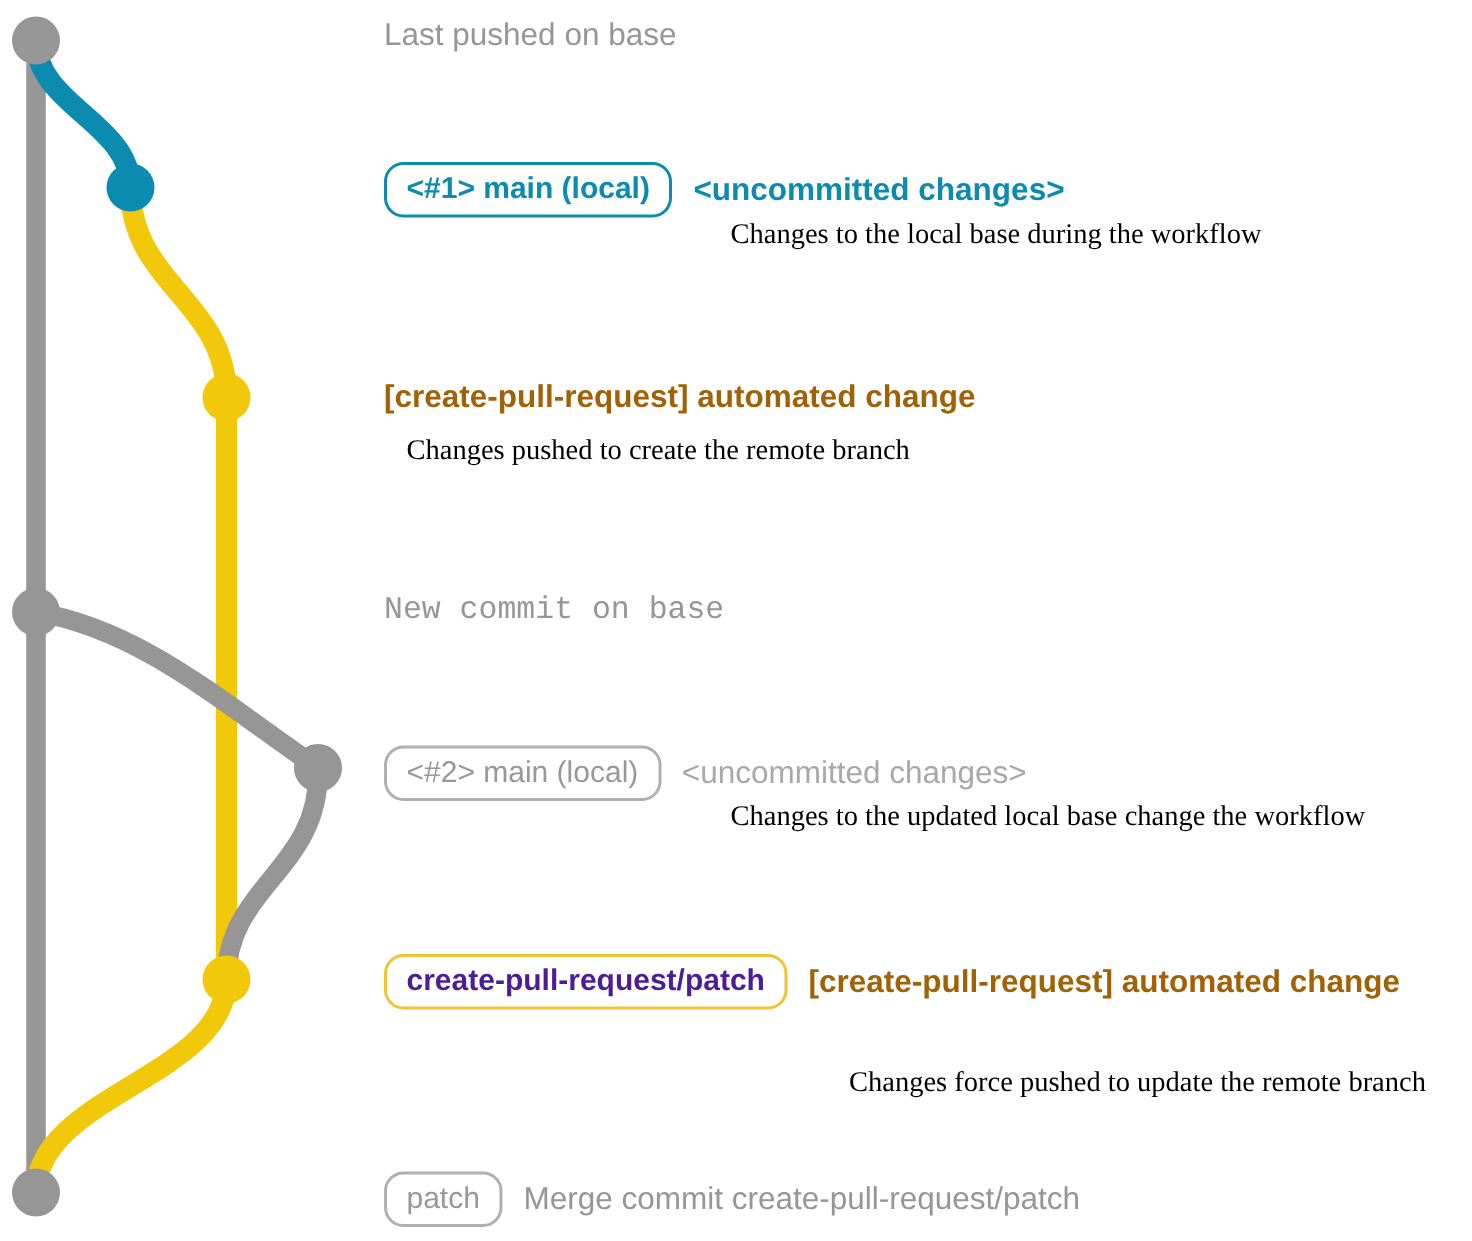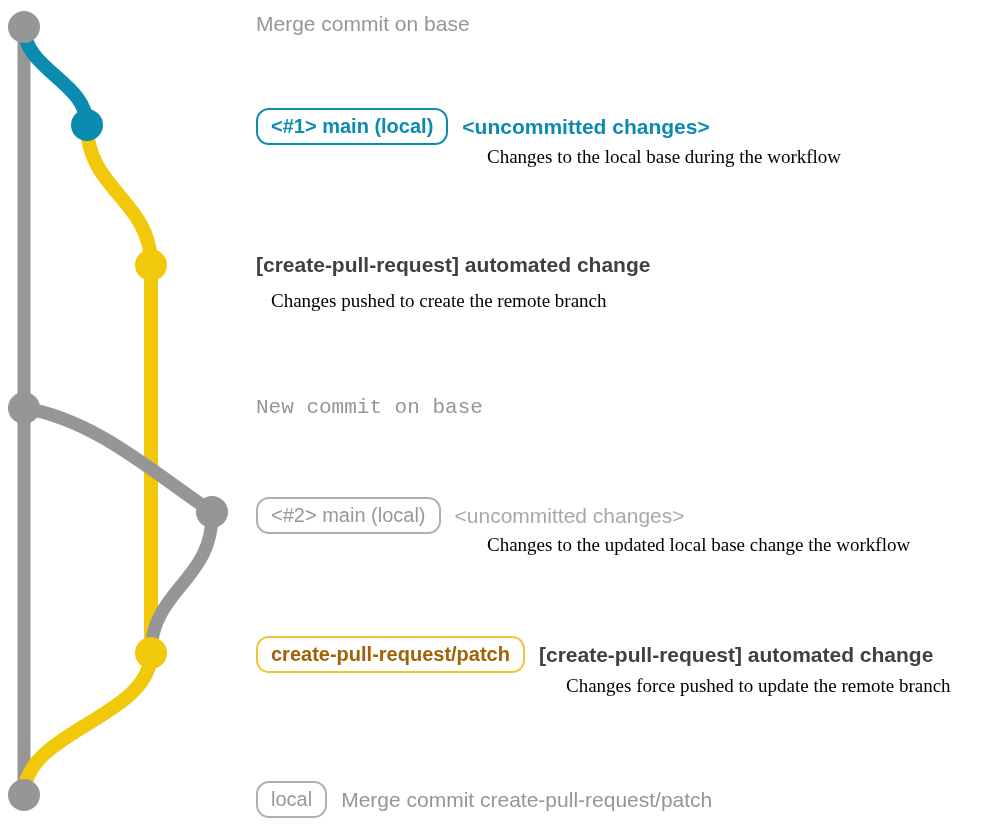--- a/index.html
+++ b/index.html
@@ -36,30 +36,30 @@
     border: 2px solid #0c8bb0;
     border-radius: 13px;
     padding: 5px 13px 6px 13px;
     font-size: 20px;
     line-height: 22px;
     color: #0c8bb0;
     background: #ffffff;
   }
   .pill.blue   { border-color: #0c8bb0; color: #0c8bb0; font-weight: bold; }
   .pill.gray   { border-color: #b0b0b0; color: #989898; font-weight: normal; }
-  .pill.yellow { border-color: #f0c433; color: #a16207; font-weight: bold; }
+  .pill.yellow { border-color: #f0c433; color: #4c1d95; font-weight: bold; }
 
   
   .subject {
     font-size: 21px;
     line-height: 24px;
   }
   .subject.gray   { color: #969696; }
   .subject.blue   { color: #0c8bb0; font-weight: bold; }
-  .subject.yellow { color: #404040; font-weight: bold; }
+  .subject.yellow { color: #a16207; font-weight: bold; }
   .subject.graylite { color: #a8a8a8; }
 
   .gap { display: inline-block; width: 14px; }
 
   
   .note {
     position: absolute;
     font-family: "Liberation Serif", serif;
     font-size: 19px;
     line-height: 22px;
@@ -87,21 +87,21 @@
   <circle cx="24" cy="27" r="16" fill="#969696"></circle>
   <circle cx="87" cy="125" r="16" fill="#0c8bb0"></circle>
   <circle cx="151" cy="265" r="16" fill="#f2c80a"></circle>
   <circle cx="24" cy="408" r="16" fill="#969696"></circle>
   <circle cx="212" cy="512" r="16" fill="#969696"></circle>
   <circle cx="151" cy="653" r="16" fill="#f2c80a"></circle>
   <circle cx="24" cy="795" r="16" fill="#969696"></circle>
 </svg>
 
 <div class="row" style="left:256px; top:12px;">
-  <span class="subject gray">Merge commit on base</span>
+  <span class="subject gray">Last pushed on base</span>
 </div>
 
 <div class="row" style="left:256px; top:108px;">
   <span class="pill blue">&lt;#1&gt; main (local)</span>
   <span class="gap"></span>
   <span class="subject blue">&lt;uncommitted changes&gt;</span>
 </div>
 <div class="note" style="left:487px; top:146px;">Changes to the local base during the workflow</div>
 
 <div class="row" style="left:256px; top:253px;">
@@ -118,19 +118,19 @@
   <span class="gap"></span>
   <span class="subject graylite">&lt;uncommitted changes&gt;</span>
 </div>
 <div class="note" style="left:487px; top:534px;">Changes to the updated local base change the workflow</div>
 
 <div class="row" style="left:256px; top:636px;">
   <span class="pill yellow">create-pull-request/patch</span>
   <span class="gap"></span>
   <span class="subject yellow">[create-pull-request] automated change</span>
 </div>
-<div class="note" style="left:566px; top:675px;text-align:right;">Changes force pushed to update the remote branch</div>
+<div class="note" style="left:566px; top:711px;text-align:right;">Changes force pushed to update the remote branch</div>
 
 <div class="row" style="left:256px; top:781px;">
-  <span class="pill gray">local</span>
+  <span class="pill gray">patch</span>
   <span class="gap"></span>
   <span class="subject gray">Merge commit create-pull-request/patch</span>
 </div>
 
 </body></html>

